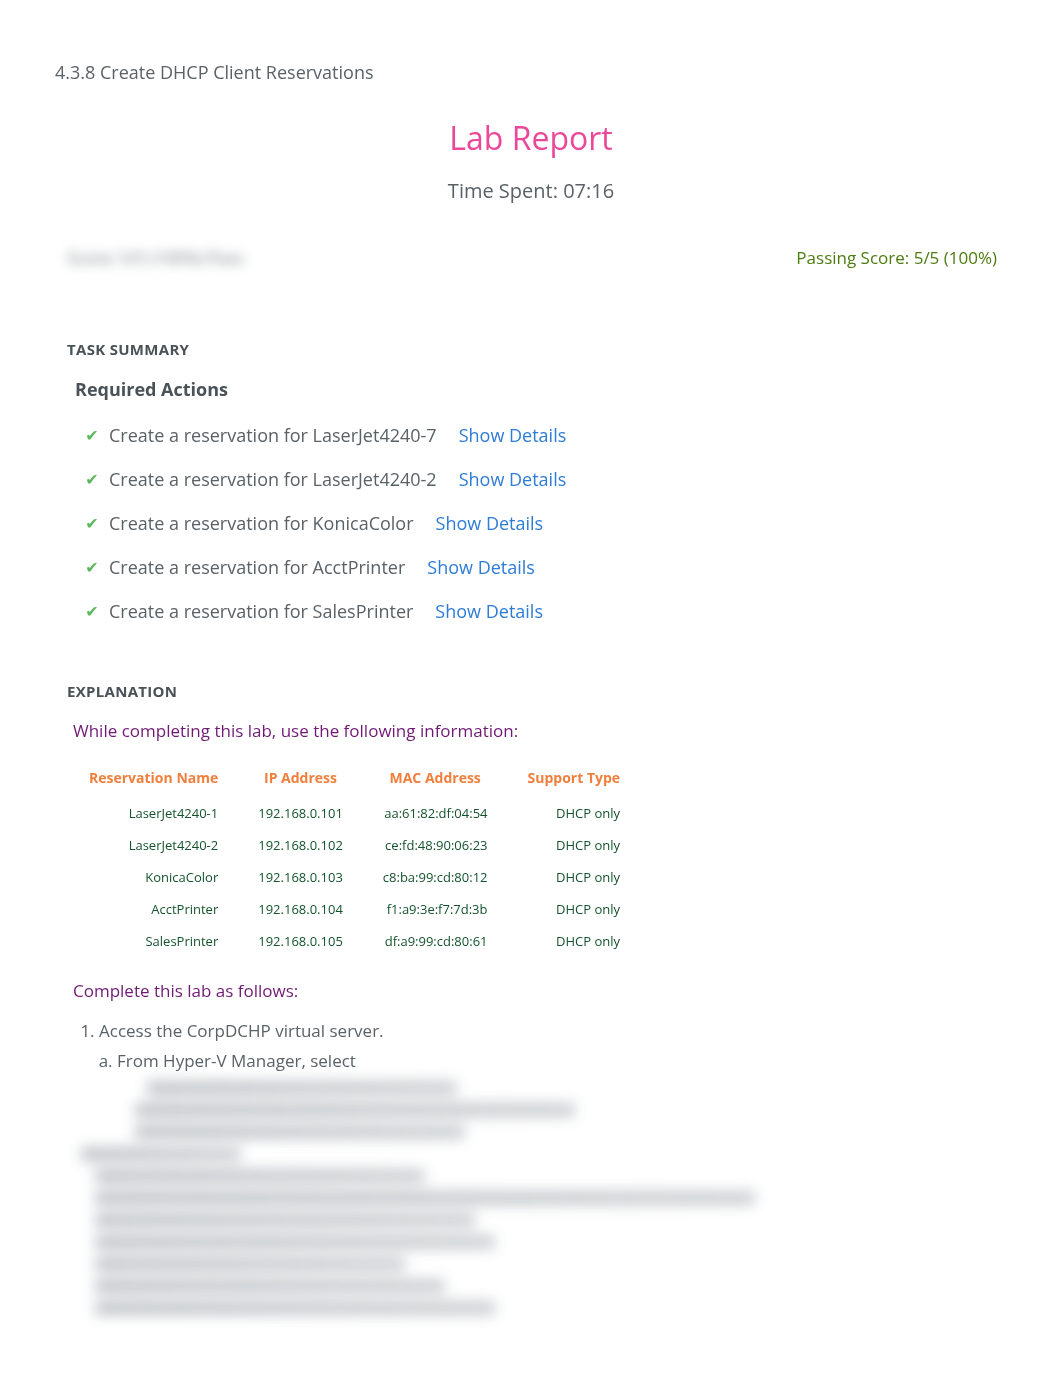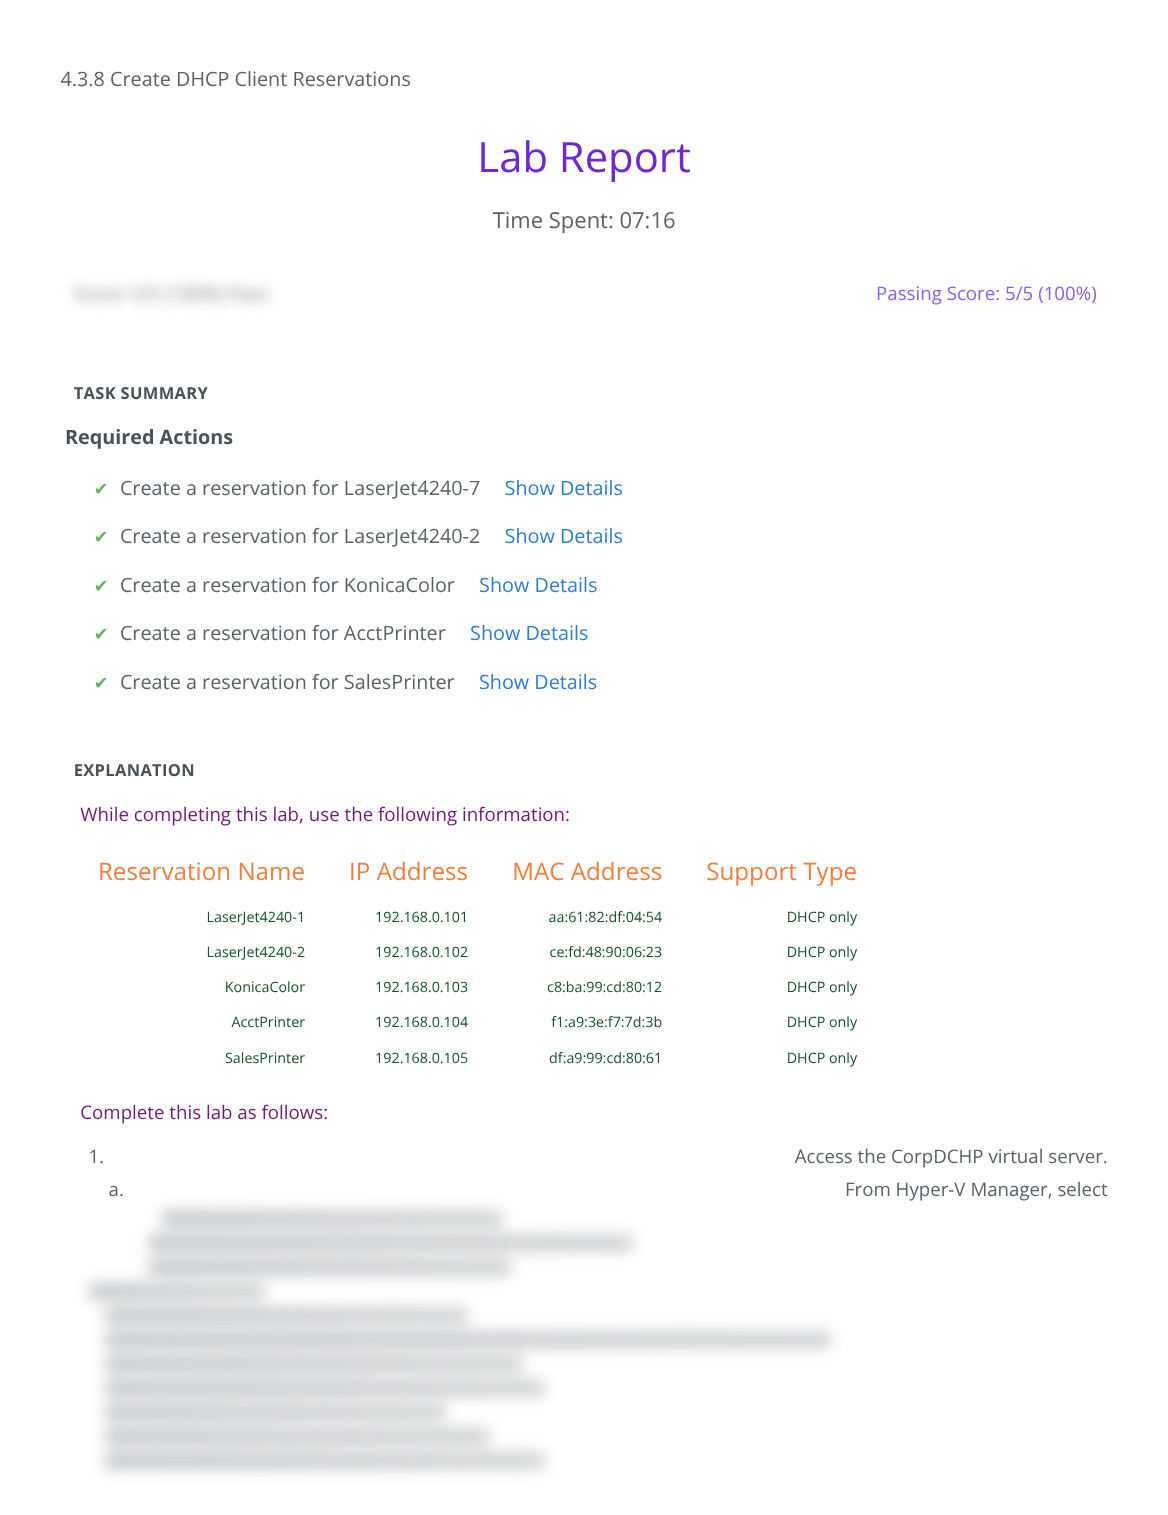--- a/index.html
+++ b/index.html
@@ -10,23 +10,23 @@
       width: 1062px;
       padding: 60px 55px 40px 55px;
     }
     .page-title {
       font-size: 18px;
       color: #5a6268;
       margin-bottom: 32px;
     }
     .main-heading {
       text-align: center;
-      font-size: 38px;
+      font-size: 32px;
       font-weight: 400;
-      color: #6d28d9;
+      color: #ec4899;
       margin-bottom: 18px;
     }
     .time-spent {
       text-align: center;
       font-size: 20px;
       color: #5a6268;
       margin-bottom: 42px;
     }
     .score-row {
       display: flex;
@@ -35,36 +35,36 @@
       margin-bottom: 70px;
       padding: 0 10px 0 12px;
     }
     .score-left {
       filter: blur(6px);
       font-size: 17px;
       color: #6a7278;
     }
     .passing-score {
       font-size: 17px;
-      color: #8b5cf6;
+      color: #4d7c0f;
     }
     .section-heading {
       font-size: 15px;
       font-weight: 700;
       color: #4a5258;
       margin-bottom: 18px;
       margin-left: 12px;
       letter-spacing: 0.3px;
     }
     .subheading {
       font-size: 18px;
       font-weight: 700;
       color: #4a5258;
       margin-bottom: 12px;
-      margin-left: 4px;
+      margin-left: 20px;
     }
     .action-list {
       margin-bottom: 48px;
       margin-left: 18px;
     }
     .action-item {
       display: flex;
       align-items: center;
       gap: 8px;
       padding: 10px 10px;
@@ -90,36 +90,35 @@
       color: #701a75;
       margin: 12px 0 16px 18px;
     }
     .reservation-table {
       border-collapse: collapse;
       margin-left: 18px;
       margin-bottom: 22px;
     }
     .reservation-table th {
       color: #f07f3c;
-      font-weight: 400;
-      font-size: 22px;
+      font-weight: 700;
+      font-size: 14px;
       text-align: center;
       padding: 10px 24px 10px 16px;
     }
     .reservation-table td {
       font-size: 13px;
       color: #14532d;
       padding: 7px 24px 7px 16px;
       text-align: right;
     }
     .steps {
       margin-left: 26px;
       font-size: 17px;
       color: #5a6268;
-      text-align: right;
     }
     .steps ol { list-style-position: outside; padding-left: 18px; }
     .steps li { margin-bottom: 6px; line-height: 1.5; }
     .substeps { padding-left: 22px; margin-top: 4px; list-style-type: lower-alpha; }
     .blurred-block {
       filter: blur(7px);
       opacity: 0.85;
       margin-top: 6px;
       line-height: 1.7;
       color: #7a828a;

